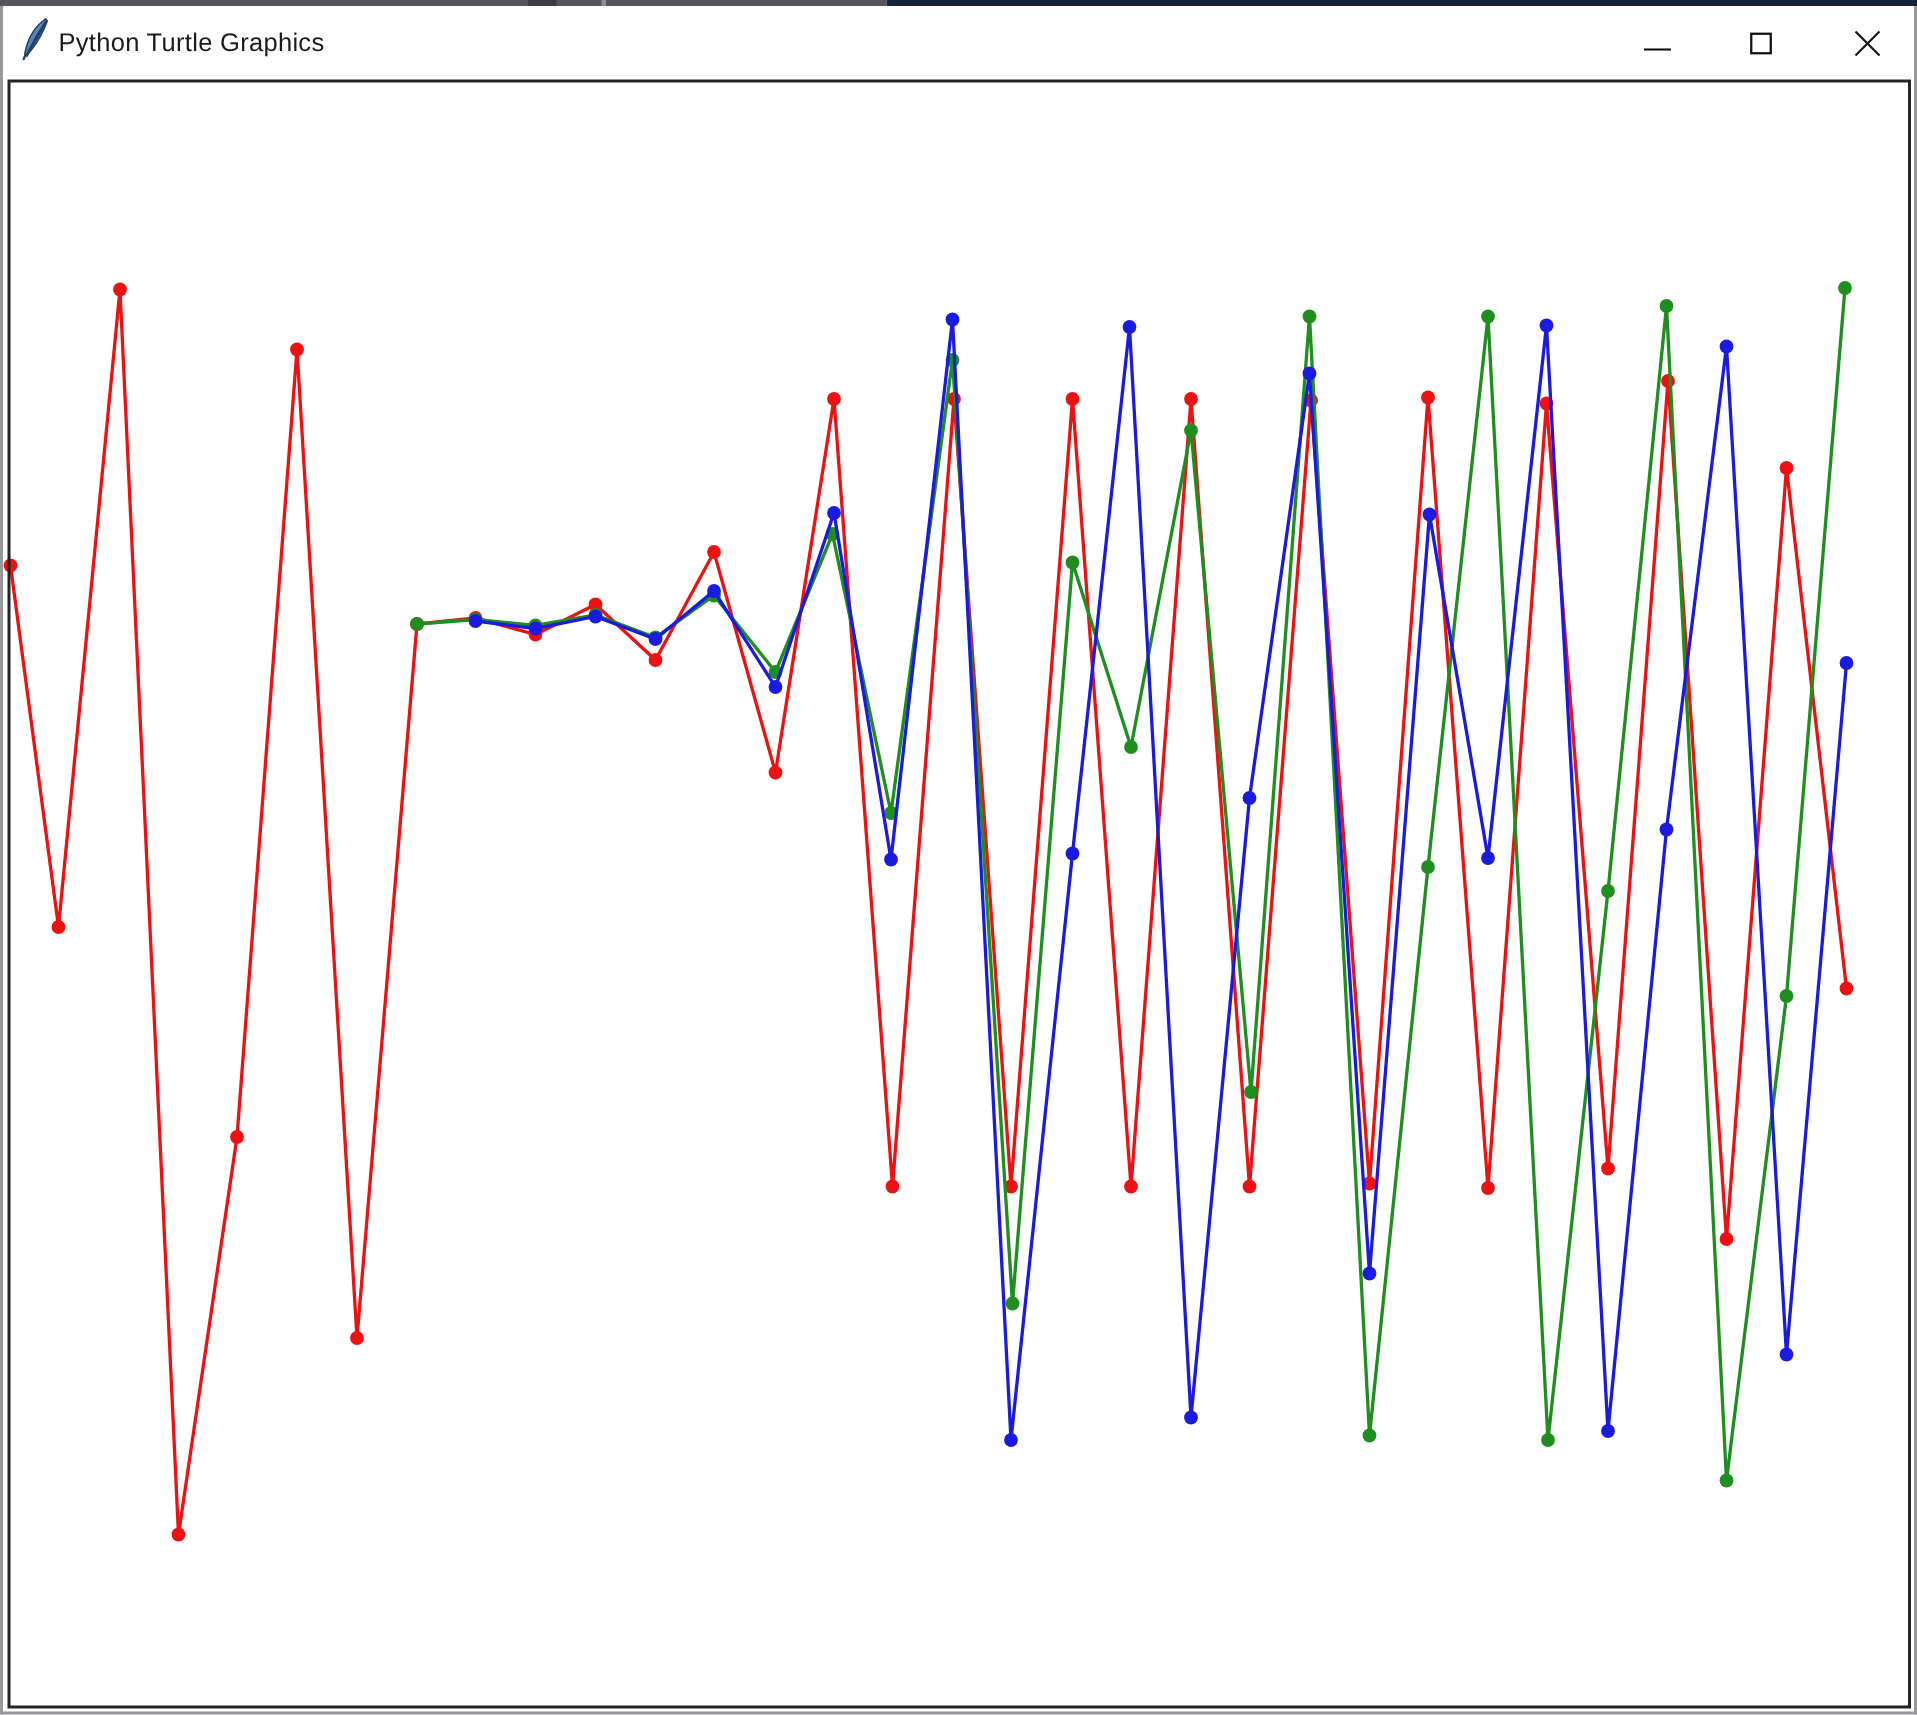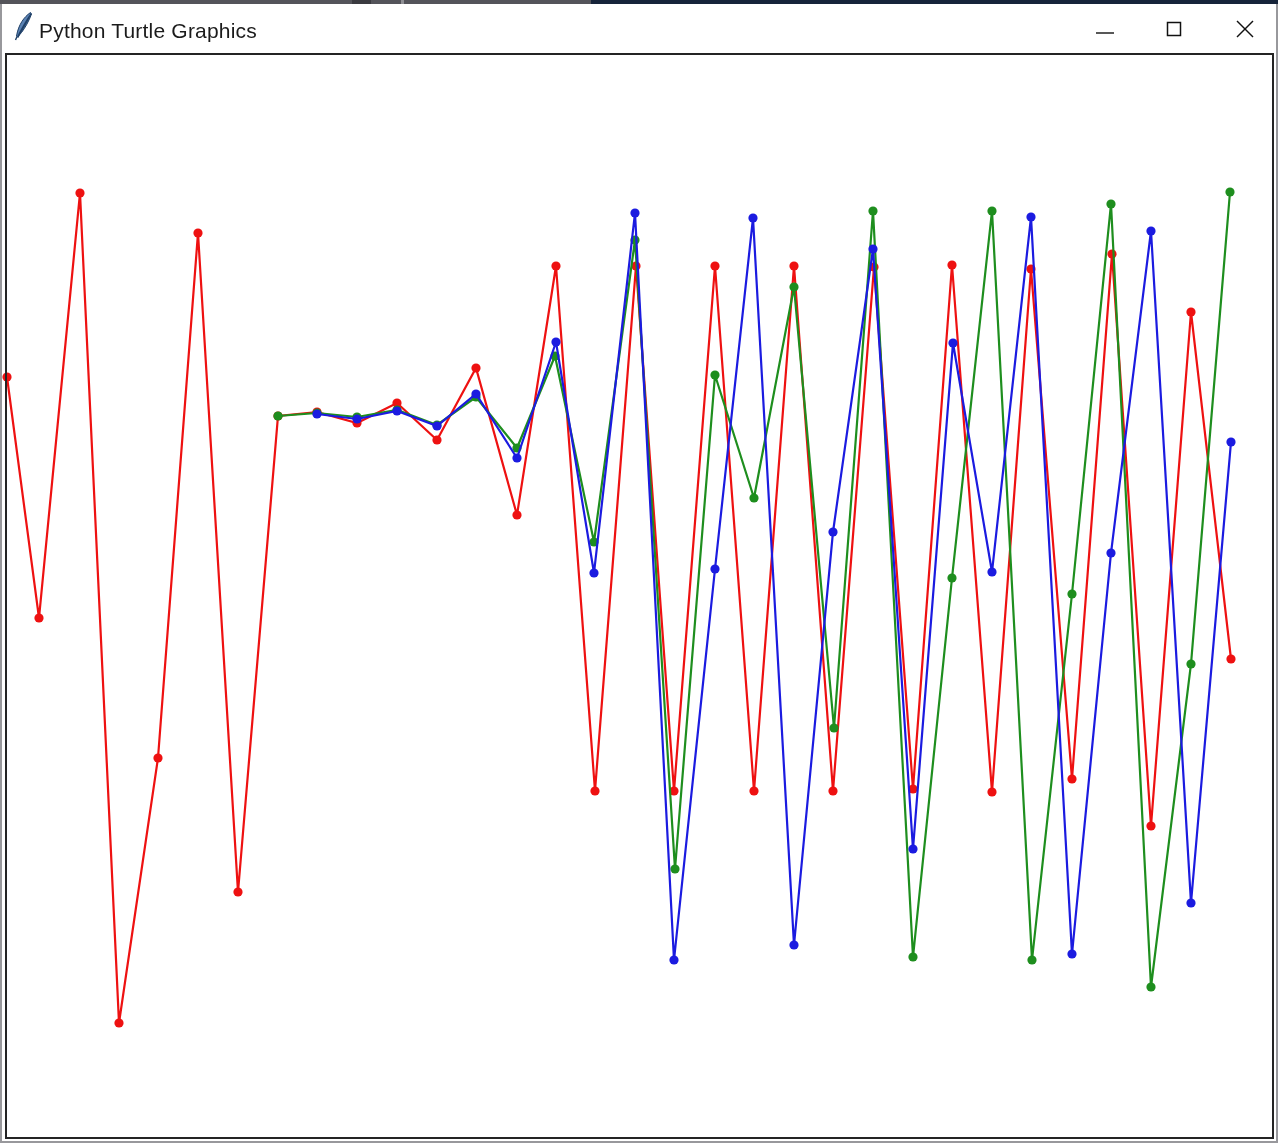--- a/index.html
+++ b/index.html
@@ -10,21 +10,21 @@
   
   .top-strip{position:absolute;left:0;top:0;width:1278px;height:4px;z-index:3;}
   .top-strip .seg{position:absolute;top:0;height:4px;}
   
   .title-bar{
     position:absolute;left:0;top:4px;width:1278px;height:49px;
     background:#ffffff;z-index:2;
   }
   .app-icon{position:absolute;left:13px;top:7px;width:24px;height:30px;}
   .window-title{
-    position:absolute;left:39px;top:15px;font-size:21px;color:#1b1b1b;
+    position:absolute;left:39px;top:15px;font-size:17px;color:#1b1b1b;
     letter-spacing:0.2px;white-space:nowrap;
   }
   .win-btn{
     position:absolute;top:8px;width:34px;height:34px;z-index:4;
     display:flex;align-items:center;justify-content:center;background:transparent;
   }
   .btn-min{left:1088px;}
   .btn-max{left:1157px;}
   .btn-close{left:1228px;}
   .win-btn svg{display:block;}

